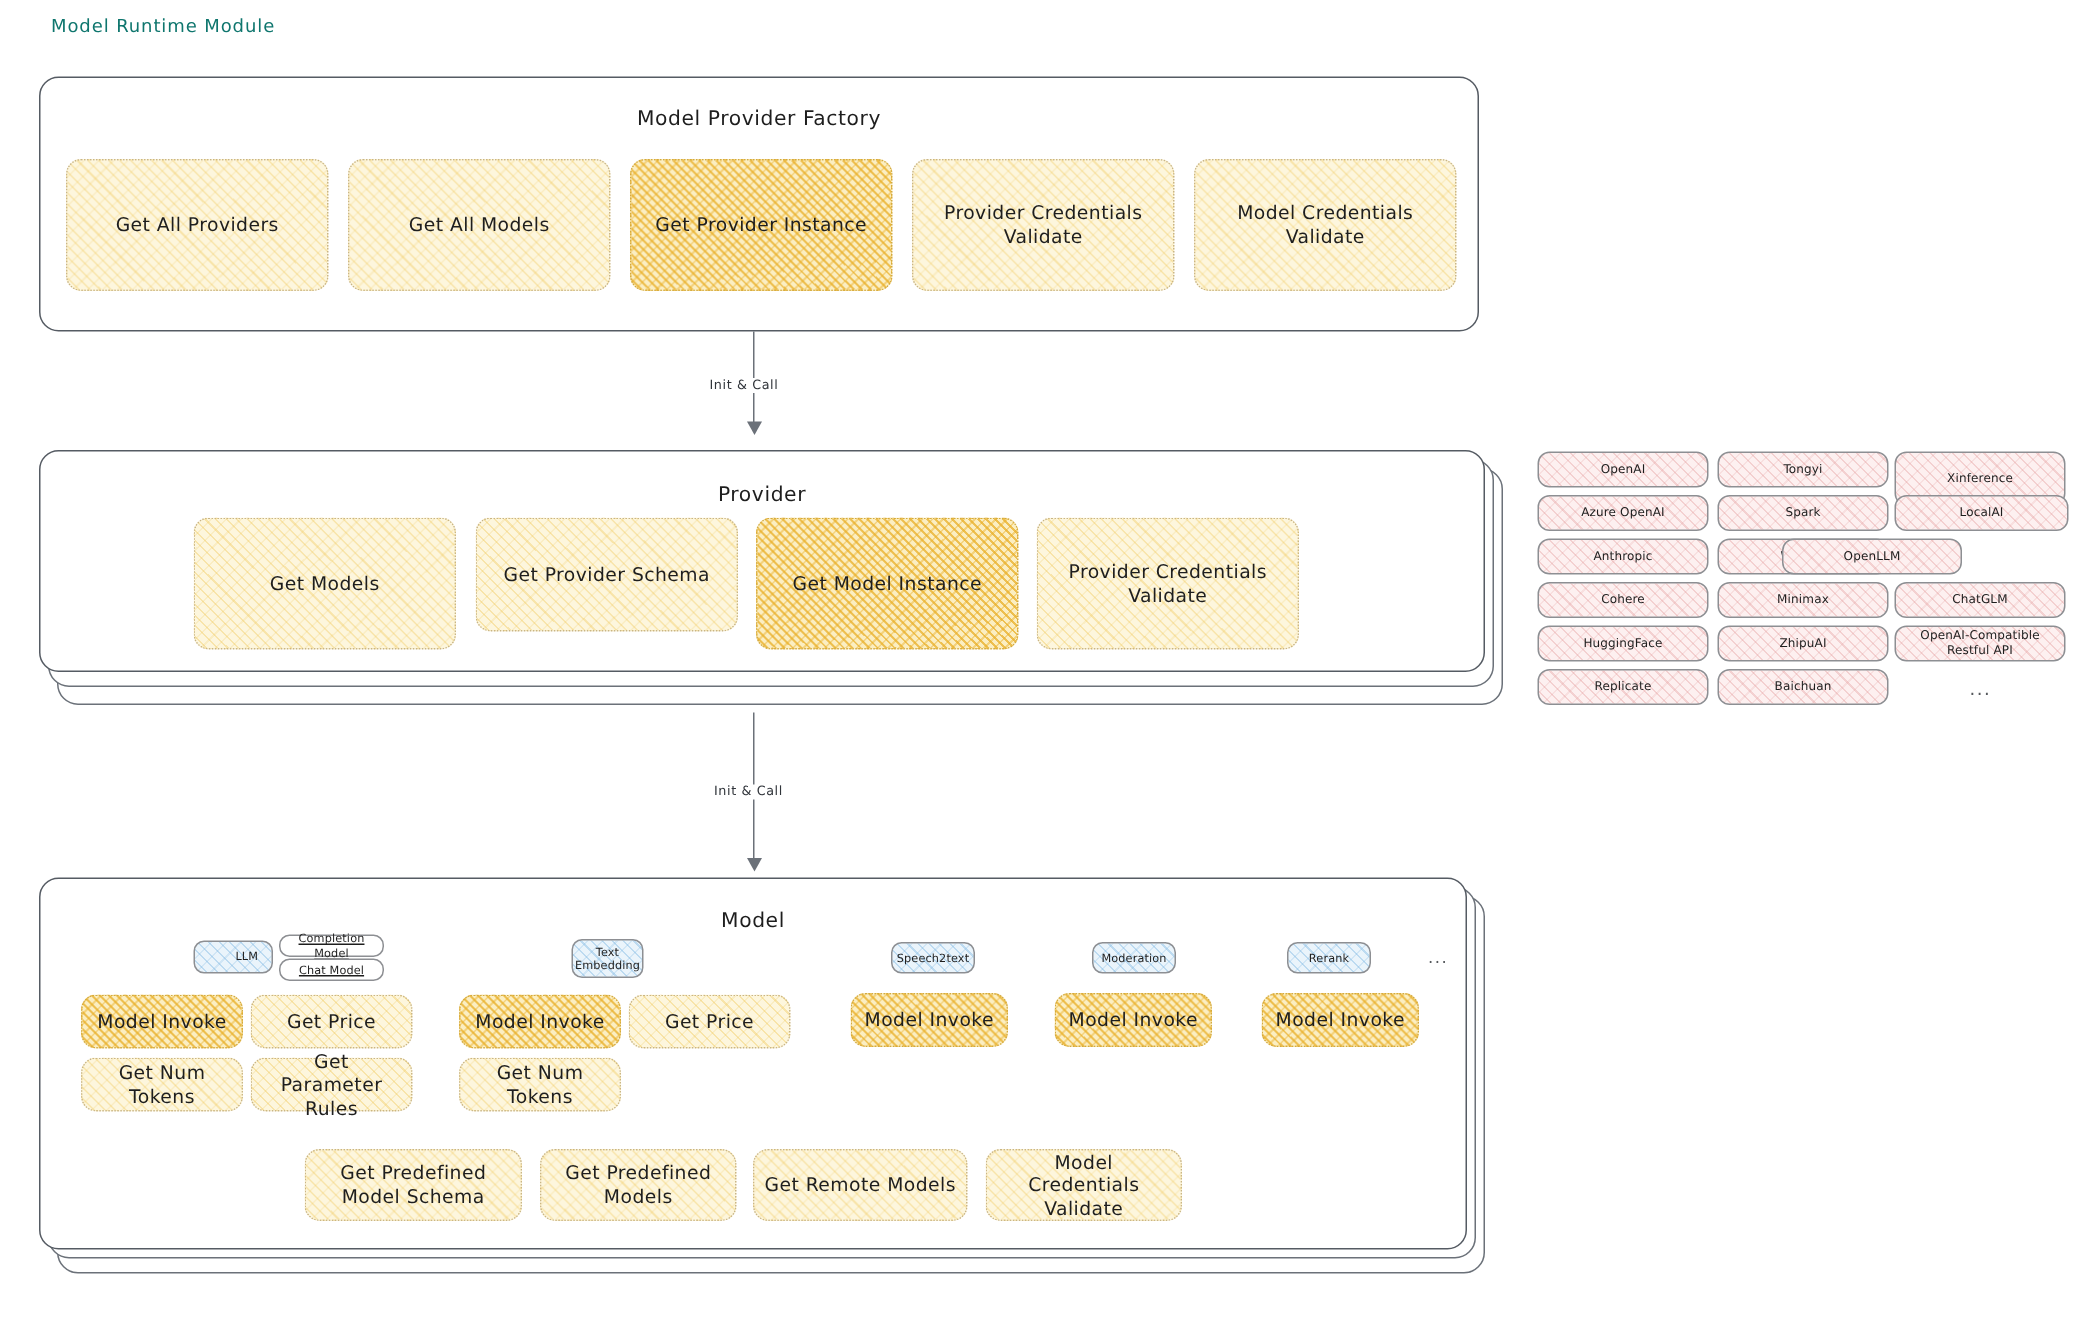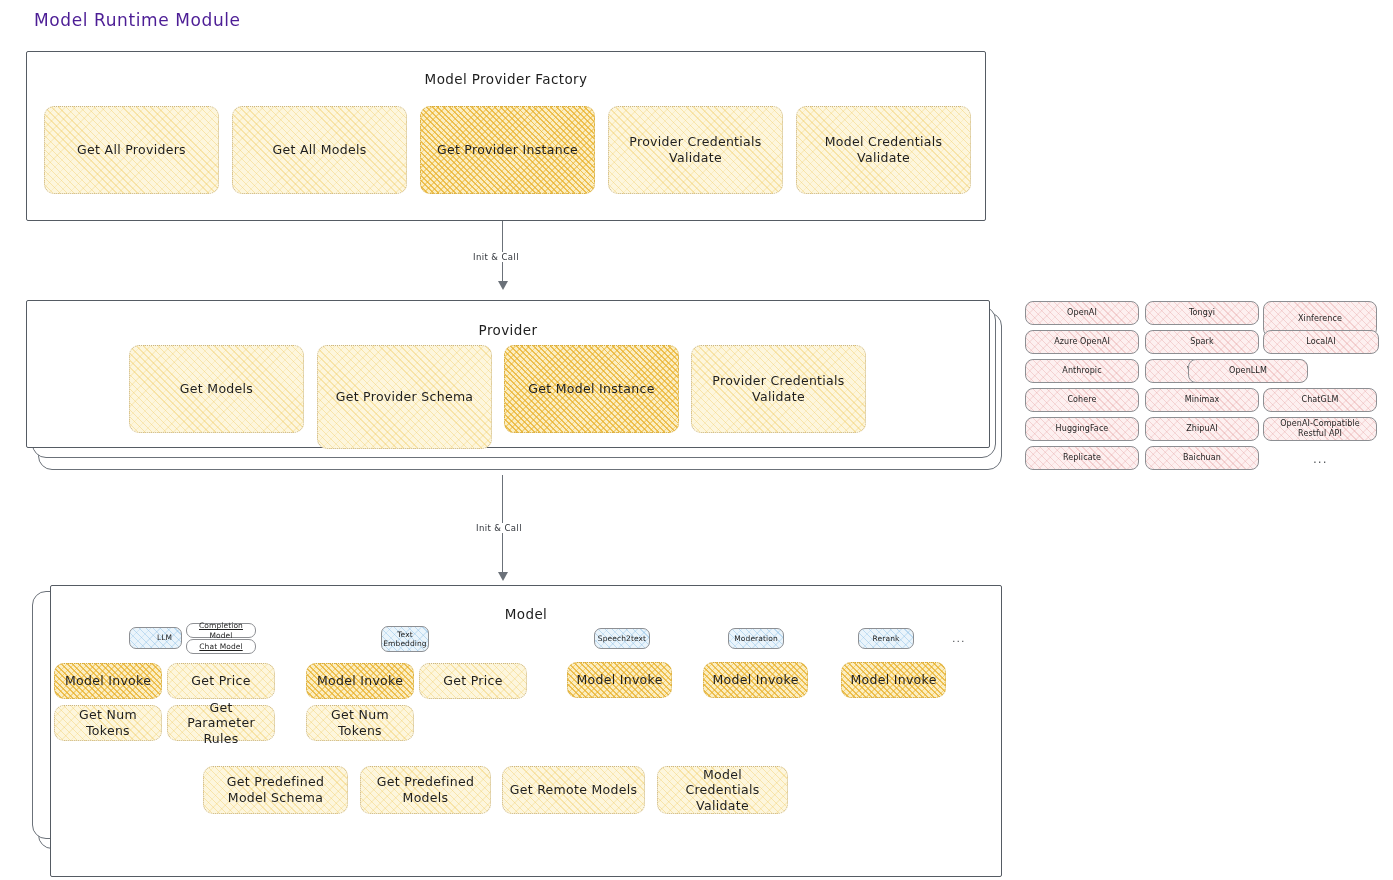--- a/index.html
+++ b/index.html
@@ -6,28 +6,28 @@
   body{
     width:1393px;height:880px;background:#ffffff;
     font-family:"DejaVu Sans","Liberation Sans",sans-serif;
     color:#1e1e1e;overflow:hidden;position:relative;
   }
   .canvas{position:absolute;inset:0;}
 
   
   .page-title{
     position:absolute;left:34px;top:10px;
-    font-size:17px;letter-spacing:.6px;color:#4c1d95;
+    font-size:12px;letter-spacing:.6px;color:#0f766e;
     font-family:"DejaVu Sans","Liberation Sans",sans-serif;
   }
 
   
   .panel{
     position:absolute;box-sizing:border-box;
-    border:1.3px solid #555b63;border-radius:2px;
+    border:1.3px solid #555b63;border-radius:13px;
     background:#ffffff;
   }
   .panel-title{
     position:absolute;left:0;right:0;text-align:center;
     font-size:13.5px;color:#1e1e1e;letter-spacing:.4px;
   }
   
   .sheet{
     position:absolute;box-sizing:border-box;
     border:1.1px solid #6b7179;border-radius:14px;background:#fff;
@@ -125,21 +125,21 @@
 
   <div class="sheet" style="left:38px;top:312px;width:964px;height:158px;"></div>
   <div class="sheet" style="left:32px;top:306px;width:964px;height:152px;"></div>
   <div class="panel" style="left:26px;top:300px;width:964px;height:148px;">
     <div class="panel-title" style="top:21px;">Provider</div>
   </div>
 
   <div class="hbox y" style="left:129px;top:345px;width:175px;height:88px;">
     <span>Get Models</span>
     </div>
-  <div class="hbox y" style="left:317px;top:345px;width:175px;height:104px;justify-content:center;">
+  <div class="hbox y" style="left:317px;top:345px;width:175px;height:76px;justify-content:center;">
     <span>Get Provider Schema</span>
     </div>
   <div class="hbox y2" style="left:504px;top:345px;width:175px;height:88px;">
     <span>Get Model Instance</span>
     </div>
   <div class="hbox y" style="left:691px;top:345px;width:175px;height:88px;">
     <span>Provider Credentials Validate</span>
     </div>
 
   <div class="hbox p" style="left:1025px;top:301px;width:114px;height:24px;">
@@ -196,21 +196,21 @@
     <span>OpenAI-Compatible Restful API</span>
     </div>
   <div class="ellipsis" style="left:1313px;top:452px;">...</div>
 
   <div class="arrow-line" style="left:502px;top:475px;height:100px;"></div>
   <div class="arrow-head" style="left:498px;top:572px;"></div>
   <div class="arrow-label" style="left:472px;top:523px;">Init &amp; Call</div>
 
   <div class="sheet" style="left:38px;top:597px;width:952px;height:252px;"></div>
   <div class="sheet" style="left:32px;top:591px;width:952px;height:248px;"></div>
-  <div class="panel" style="left:26px;top:585px;width:952px;height:292px;margin-left:24px;">
+  <div class="panel" style="left:26px;top:585px;width:952px;height:248px;">
     <div class="panel-title" style="top:20px;">Model</div>
   </div>
 
   <div class="hbox b" style="left:129px;top:627px;width:53px;height:22px;padding-left:24px;">
     <span>LLM</span>
     </div>
   <div class="hbox w" style="left:186px;top:623px;width:70px;height:15px;">
     <span>Completion Model</span>
     </div>
   <div class="hbox w" style="left:186px;top:639px;width:70px;height:15px;">

